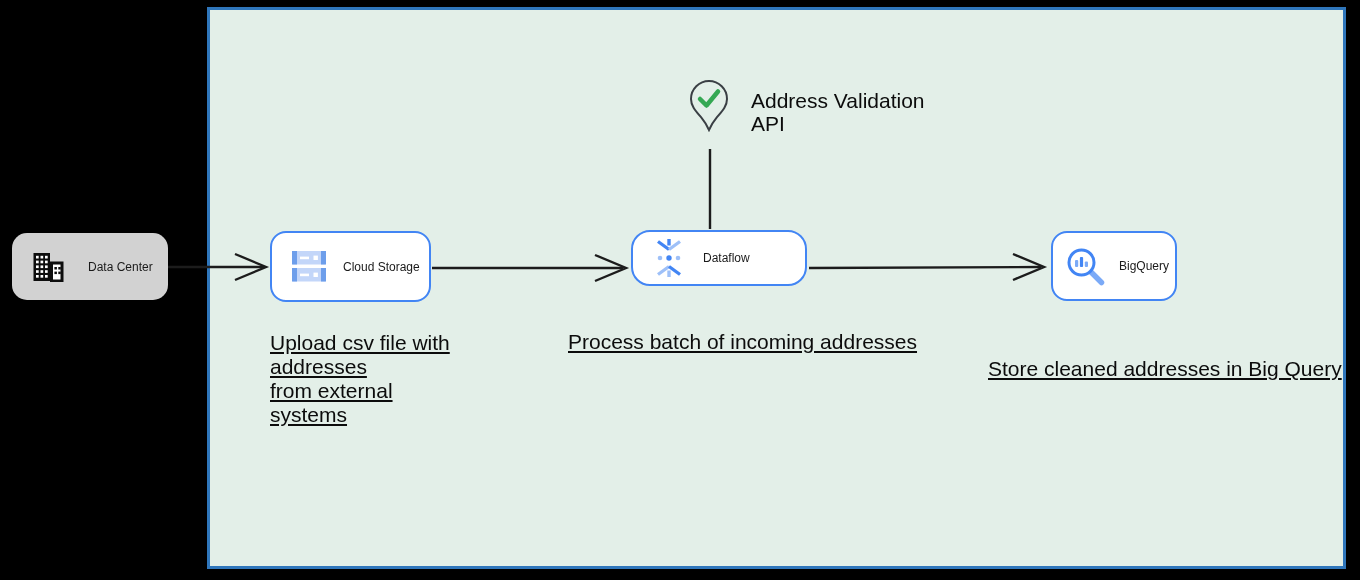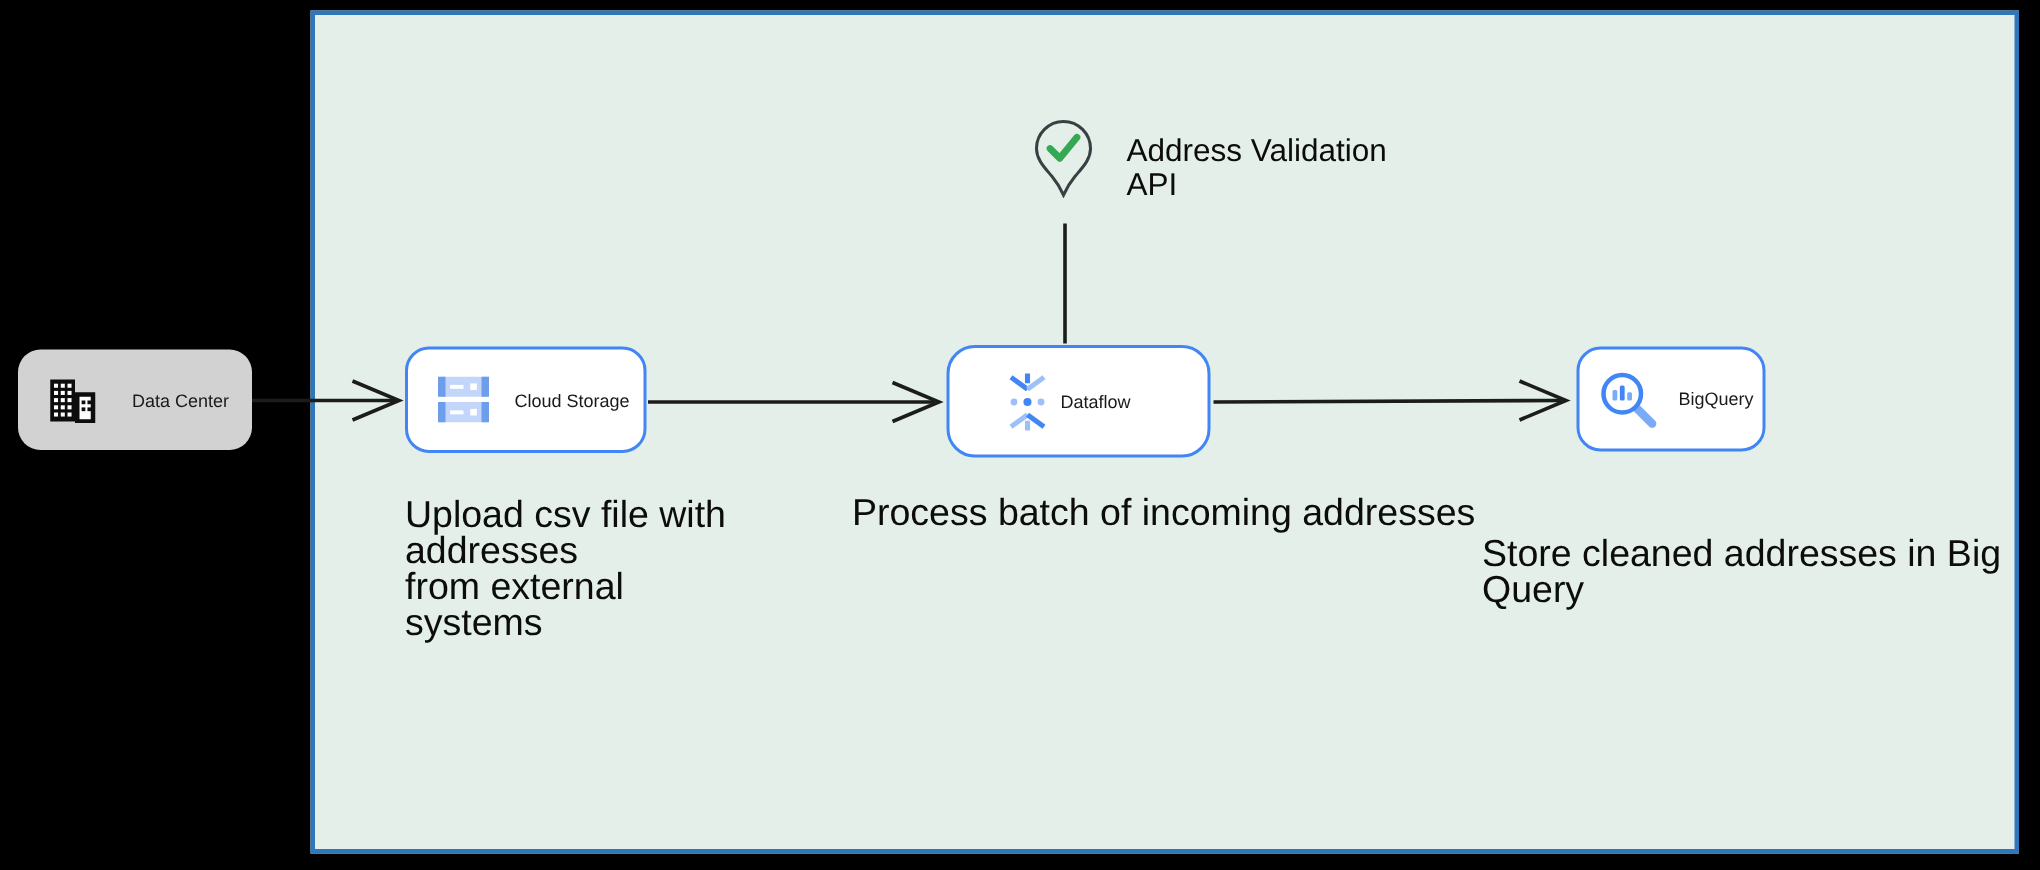--- a/index.html
+++ b/index.html
@@ -24,24 +24,24 @@
   }
   .node .icon{display:flex;align-items:center;justify-content:center;}
   .node-dc{
     left:12px;top:233px;width:156px;height:67px;
     background:#d2d2d2;border-radius:15px;padding-left:20px;gap:24px;
   }
   .gcp{
     background:#fff;border:2px solid #4285f4;border-radius:16px;
   }
   .node-cs{left:270px;top:231px;width:161px;height:71px;padding-left:20px;gap:17px;}
-  .node-df{left:631px;top:230px;width:176px;height:75px;border-radius:19px;padding-left:33px;gap:3px;}
+  .node-df{left:631px;top:230px;width:176px;height:56px;border-radius:19px;padding-left:17px;gap:15px;}
   .node-bq{left:1051px;top:231px;width:126px;height:70px;padding-left:11px;gap:13px;}
   
-  .caption{font-size:25px;line-height:24px;color:#0c0c0c;}
+  .caption{font-size:21px;line-height:24px;color:#0c0c0c;text-decoration:underline;}
   .cap-upload{left:270px;top:331px;width:290px;}
   .cap-process{left:568px;top:330px;}
   .cap-store{left:988px;top:320px;margin-top:37px;}
   
   .api-label{left:751px;top:89px;font-size:21px;line-height:23px;color:#0c0c0c;}
   .pin{left:690px;top:80px;}
 </style>
 </head>
 <body>
 

